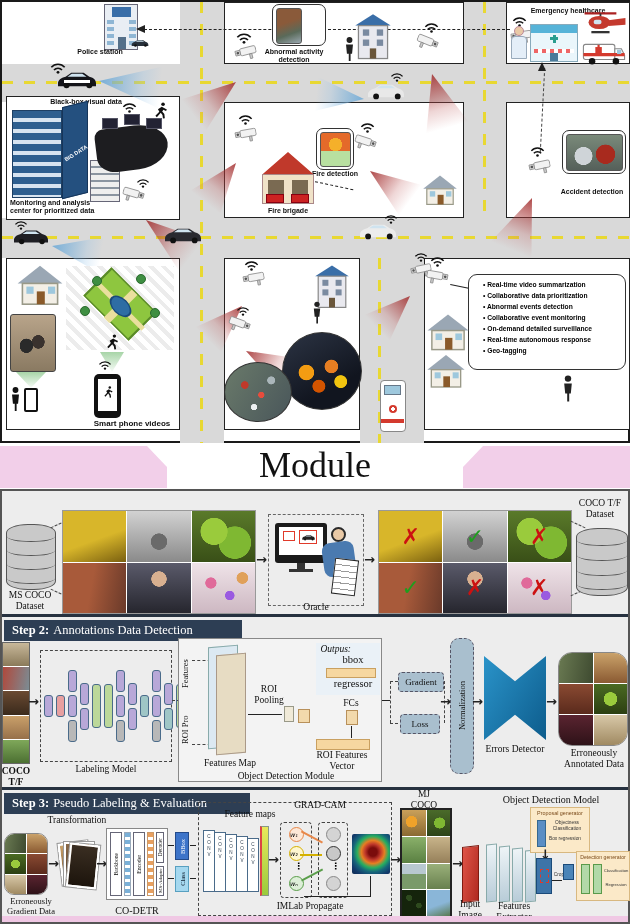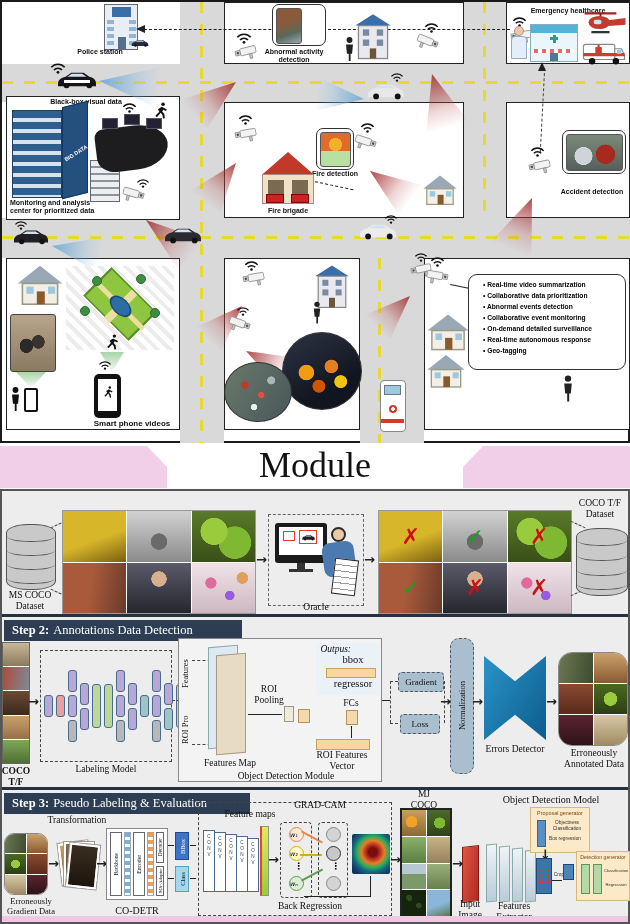--- a/index.html
+++ b/index.html
@@ -682,21 +682,21 @@
   <div class="a" style="left:300px;top:874px;width:24px;height:1.6px;background:#5a9e4a;transform:rotate(-28deg)"></div>
   <div class="dashbox" style="left:318px;top:822px;width:30px;height:76px;border-width:1px;border-radius:4px">
     <div class="circ" style="position:absolute;left:7px;top:4px;background:#d4d4d4;border:1.4px solid #888"></div>
     <div class="circ" style="position:absolute;left:7px;top:23px;background:#c8c8c8;border:1.8px solid #333"></div>
     <div class="a" style="left:12px;top:38px;font:bold 9px 'DejaVu Sans',sans-serif">⋮</div>
     <div class="circ" style="position:absolute;left:7px;top:53px;background:#d4d4d4;border:1.4px solid #888"></div>
   </div>
   <div class="a" style="left:352px;top:834px;width:38px;height:40px;border-radius:2px;background:radial-gradient(circle at 55% 45%,#7a0c0c 0 14%,#c0392b 26%,#e67e22 38%,#27ae60 52%,#16657a 66%,#123a6b 82%,#0e2a52 100%)"></div>
   <div class="vline" style="left:370px;top:876px;height:20px"></div>
   <div class="hline" style="left:304px;top:896px;width:67px"></div>
-  <div class="slbl" style="left:266px;top:901px;width:88px">Back Regression</div>
+  <div class="slbl" style="left:266px;top:901px;width:88px">IMLab Propagate</div>
   <span class="uar" style="left:390px;top:852px">→</span>
   <div class="slbl" style="left:402px;top:789px;width:44px"><span>MJ</span><br><span>COCO</span></div>
   <div class="a" style="left:400px;top:808px;width:52px;height:110px;border:2px solid #222;display:grid;grid-template-columns:1fr 1fr;grid-template-rows:1fr 1fr 1fr 1fr;gap:1px;background:#fff">
     <div style="background:radial-gradient(circle at 40% 45%,#f0a22a 0 28%,transparent 29%),linear-gradient(#caa05a,#8a6a32)"></div>
     <div style="background:radial-gradient(circle at 55% 50%,#7fb832 0 30%,transparent 31%),linear-gradient(#4a6a2a,#2e4418)"></div>
     <div style="background:linear-gradient(#8ab06a,#5a8042)"></div>
     <div style="background:linear-gradient(#c8b48a,#96805a)"></div>
     <div style="background:linear-gradient(#b8c8d0 0 40%,#7a9a6a 41%)"></div>
     <div style="background:linear-gradient(#9ab07a,#68804e)"></div>
     <div style="background:radial-gradient(circle at 30% 30%,#2e4a1e 0 12%,transparent 13%),radial-gradient(circle at 70% 60%,#2e4a1e 0 12%,transparent 13%),#15240c"></div>

